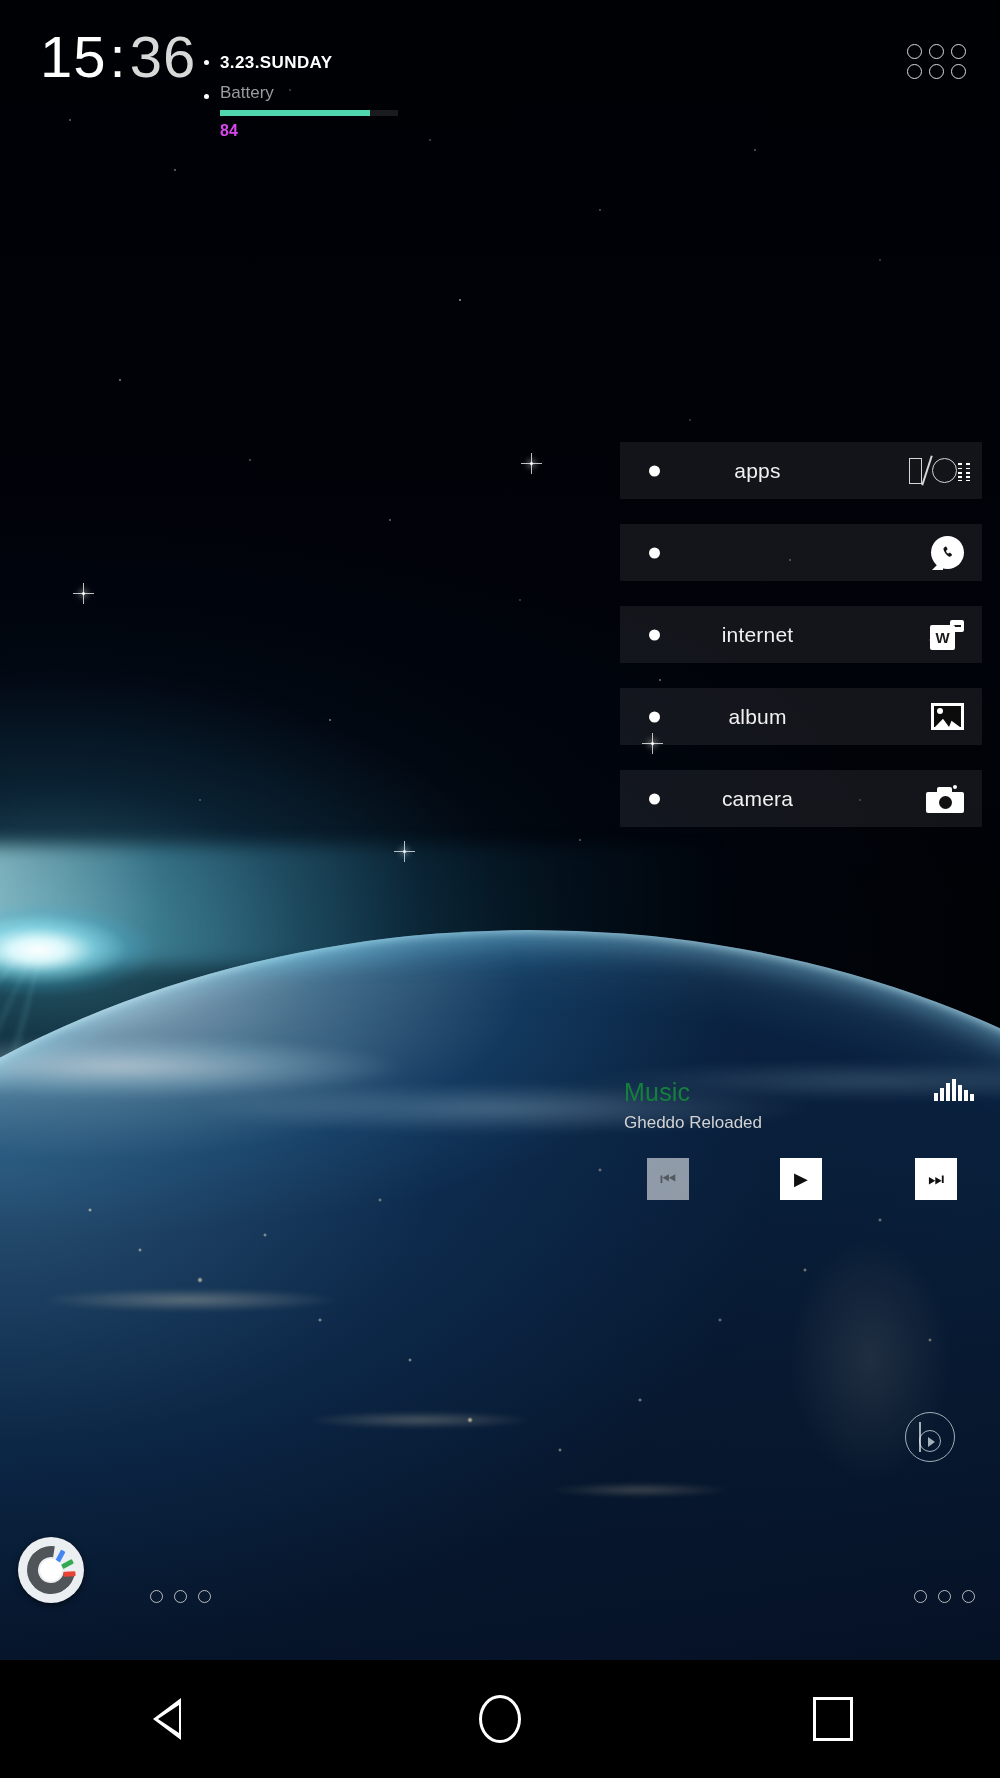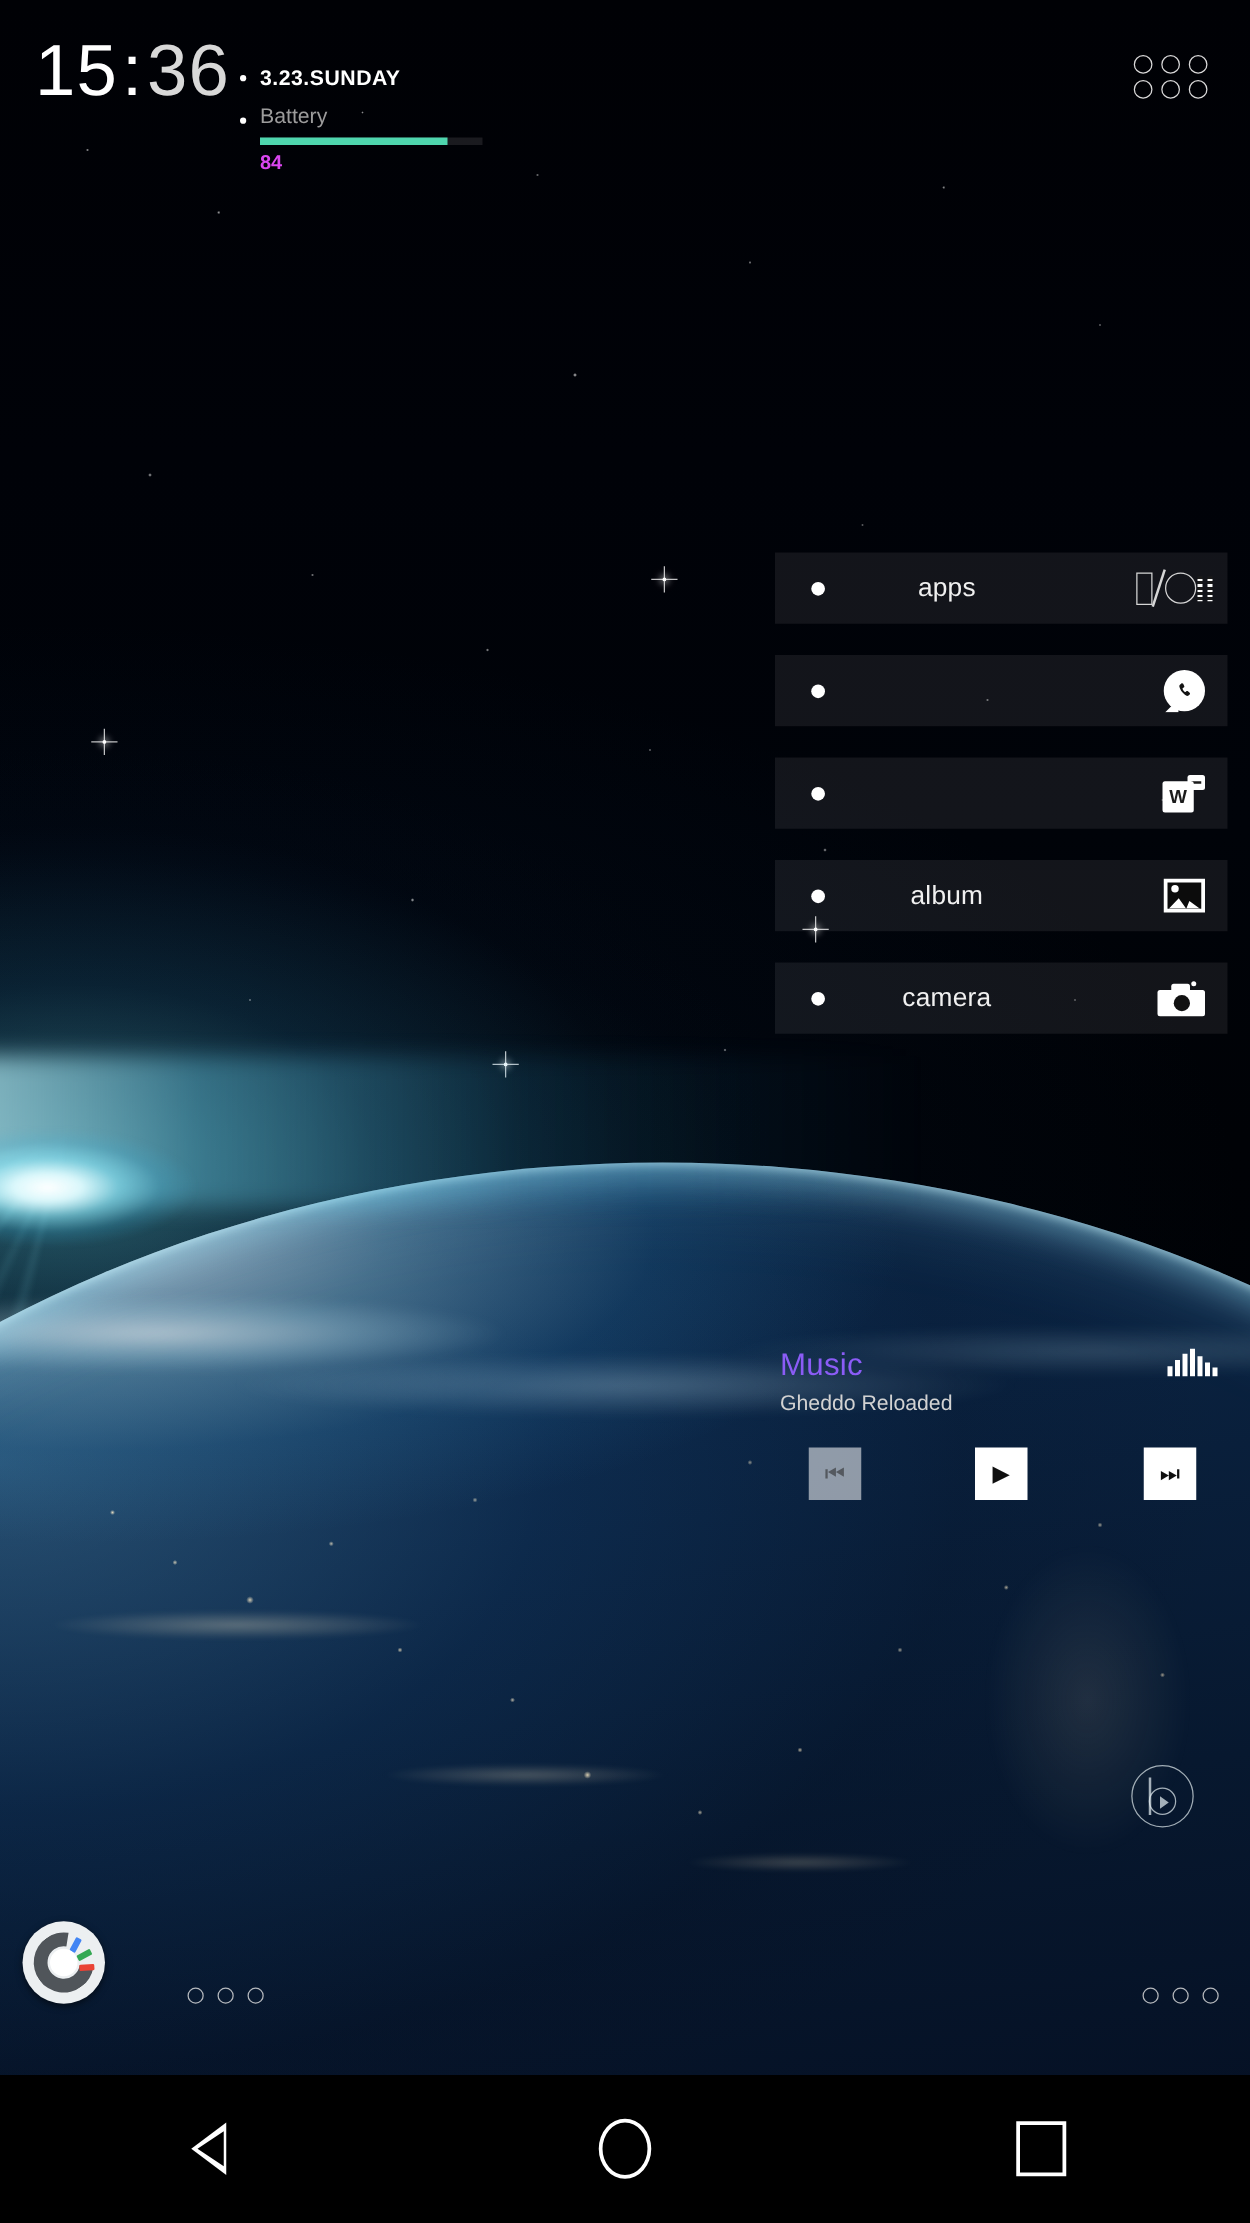--- a/index.html
+++ b/index.html
@@ -143,21 +143,21 @@
     background:#fff;
     box-shadow:0 0 6px 2px rgba(255,255,255,0.55);
   }
   .star-big::before, .star-big::after {
     content:""; position:absolute; background:rgba(255,255,255,0.75);
   }
   .star-big::before { left:-9px; top:1px; width:21px; height:1px; }
   .star-big::after  { left:1px; top:-9px; width:1px; height:21px; }
 
   
-  #clock-widget { position:absolute; left:24px; top:22px; width:420px; height:110px; }
+  #clock-widget { position:absolute; left:36px; top:22px; width:420px; height:110px; }
   .clock-time {
     position:absolute; left:4px; top:6px;
     font-size:58px; font-weight:300; color:#ffffff;
     letter-spacing:1px; line-height:58px;
     font-family:"Liberation Sans", sans-serif;
   }
   .clock-time .colon { color:#ffffff; font-weight:300; padding:0 3px; }
   .clock-time .mins  { color:#d8d8d8; }
   .dot-sep {
     position:absolute; width:5px; height:5px; border-radius:50%;
@@ -299,21 +299,21 @@
   }
   .ic-cam .flash {
     position:absolute; left:27px; top:0px; width:4px; height:4px;
     border-radius:50%; background:#ffffff;
   }
 
   
   #music-widget { position:absolute; left:620px; top:1075px; width:362px; height:140px; }
   .music-title {
     position:absolute; left:4px; top:3px;
-    font-size:25px; font-weight:normal; color:#8b5cf6;
+    font-size:25px; font-weight:normal; color:#15803d;
     letter-spacing:0.2px;
   }
   .music-sub {
     position:absolute; left:4px; top:38px;
     font-size:17px; font-weight:300; color:#d2d2d2;
   }
   .ic-eq {
     position:absolute; right:8px; top:4px;
     display:flex; align-items:flex-end; gap:2px; height:22px;
   }
@@ -484,20 +484,21 @@
         <span class="ic-bubble">
           <svg class="handset" viewBox="0 0 24 24">
             <path d="M6.6 3.2c.6-.5 1.5-.4 2 .3l1.6 2.3c.4.6.3 1.4-.3 1.9l-1 .8c-.2.2-.3.5-.2.8.5 1.4 1.8 2.8 3.2 3.5.3.1.6.1.8-.1l.9-.9c.5-.5 1.3-.6 1.9-.2l2.3 1.5c.7.5.8 1.4.3 2l-1.2 1.3c-.7.8-1.9 1-2.9.6-2-.8-4-2.2-5.6-3.8C6.8 11.6 5.4 9.6 4.6 7.6c-.4-1-.2-2.1.6-2.8z" fill="#141414"></path>
           </svg>
         </span>
       </span>
     </div>
 
     <div class="app-card">
       <span class="bullet"></span>
+      <span class="label">internet</span>
       <span class="app-icon">
         <span class="ic-word">
           <span class="tab"></span>
           <span class="sheet">W</span>
         </span>
       </span>
     </div>
 
     <div class="app-card">
       <span class="bullet"></span>

